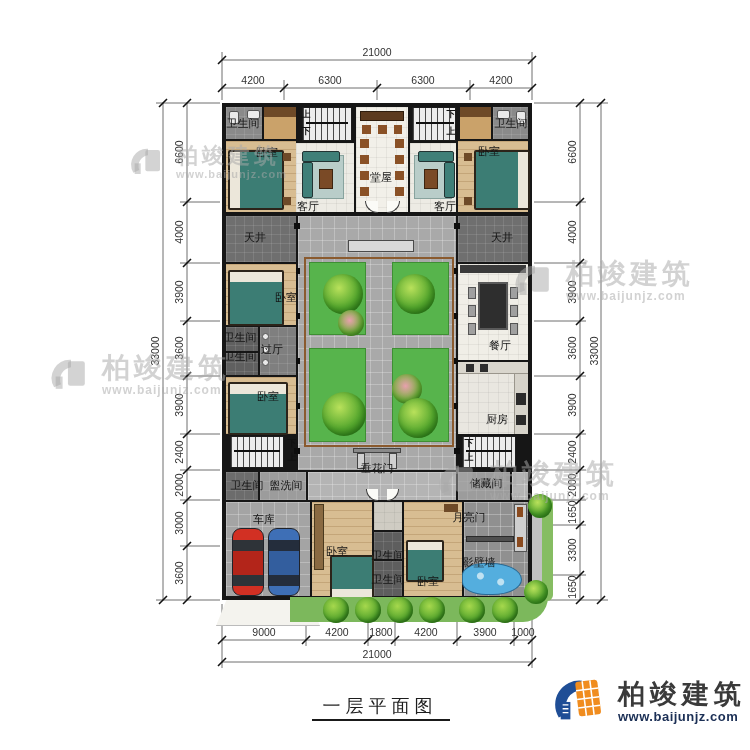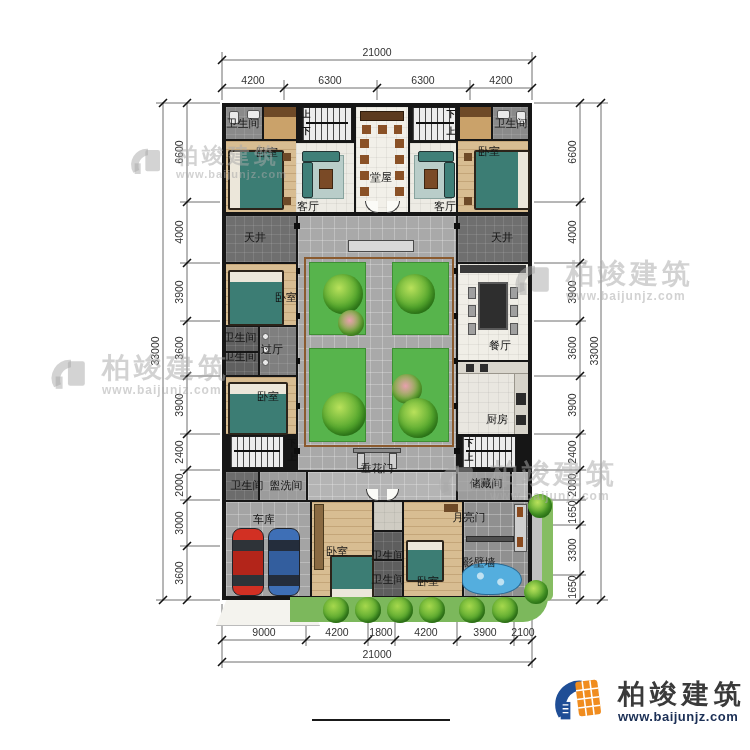--- a/index.html
+++ b/index.html
@@ -66,21 +66,21 @@
   <div class="dim" style="left:253px;top:80px;">4200</div>
   <div class="dim" style="left:330px;top:80px;">6300</div>
   <div class="dim" style="left:423px;top:80px;">6300</div>
   <div class="dim" style="left:501px;top:80px;">4200</div>
 
   <div class="dim" style="left:264px;top:632px;">9000</div>
   <div class="dim" style="left:337px;top:632px;">4200</div>
   <div class="dim" style="left:381px;top:632px;">1800</div>
   <div class="dim" style="left:426px;top:632px;">4200</div>
   <div class="dim" style="left:485px;top:632px;">3900</div>
-  <div class="dim" style="left:523px;top:632px;">2100</div>
+  <div class="dim" style="left:523px;top:632px;">1000</div>
   <div class="dim" style="left:377px;top:654px;">21000</div>
 
   <div class="dim dimv" style="left:179px;top:152px;">6600</div>
   <div class="dim dimv" style="left:179px;top:232px;">4000</div>
   <div class="dim dimv" style="left:179px;top:292px;">3900</div>
   <div class="dim dimv" style="left:179px;top:348px;">3600</div>
   <div class="dim dimv" style="left:179px;top:405px;">3900</div>
   <div class="dim dimv" style="left:179px;top:452px;">2400</div>
   <div class="dim dimv" style="left:179px;top:485px;">2000</div>
   <div class="dim dimv" style="left:179px;top:523px;">3000</div>
@@ -320,20 +320,21 @@
         <path d="M8 46 A24 24 0 0 1 30 10 L30 20 A16 16 0 0 0 17 42 Z" fill="rgba(168,168,168,.5)"></path>
         <rect x="26" y="12" width="22" height="32" rx="3" fill="rgba(168,168,168,.5)"></rect>
         <rect x="10" y="32" width="9" height="16" fill="rgba(168,168,168,.5)"></rect>
       </svg>
     <div>
       <div class="wm-brand">柏竣建筑</div>
       <div class="wm-url">www.baijunjz.com</div>
     </div>
   </div>
 
+  <div id="title-text" style="left:380px;top:706px;">一层平面图</div>
   <div class="r" style="left:312px;top:719px;width:138px;height:2px;background:#1a1a1a;"></div>
 
   <div id="logo" style="left:552px;top:672px;">
     <svg width="58" height="58" viewBox="0 0 60 60">
       <path d="M7 47 A25 25 0 0 1 31 9 L31 19 A16.5 16.5 0 0 0 16 43 Z" fill="#1f4e96"></path>
       <g transform="rotate(-7 37 28)">
         <rect x="26" y="9" width="23" height="36" rx="3" fill="#f08c1e"></rect>
         <path d="M33.5 9 V45 M41.5 9 V45 M26 18 H49 M26 27 H49 M26 36 H49" stroke="#fff" stroke-width="1.6"></path>
       </g>
       <rect x="9" y="31" width="10" height="18" fill="#1f4e96"></rect>

